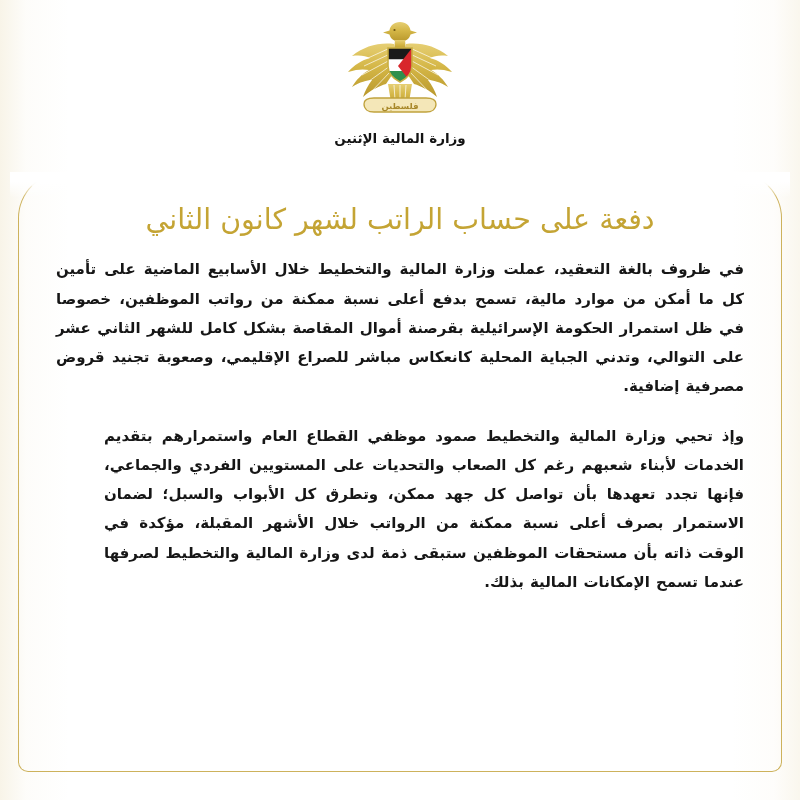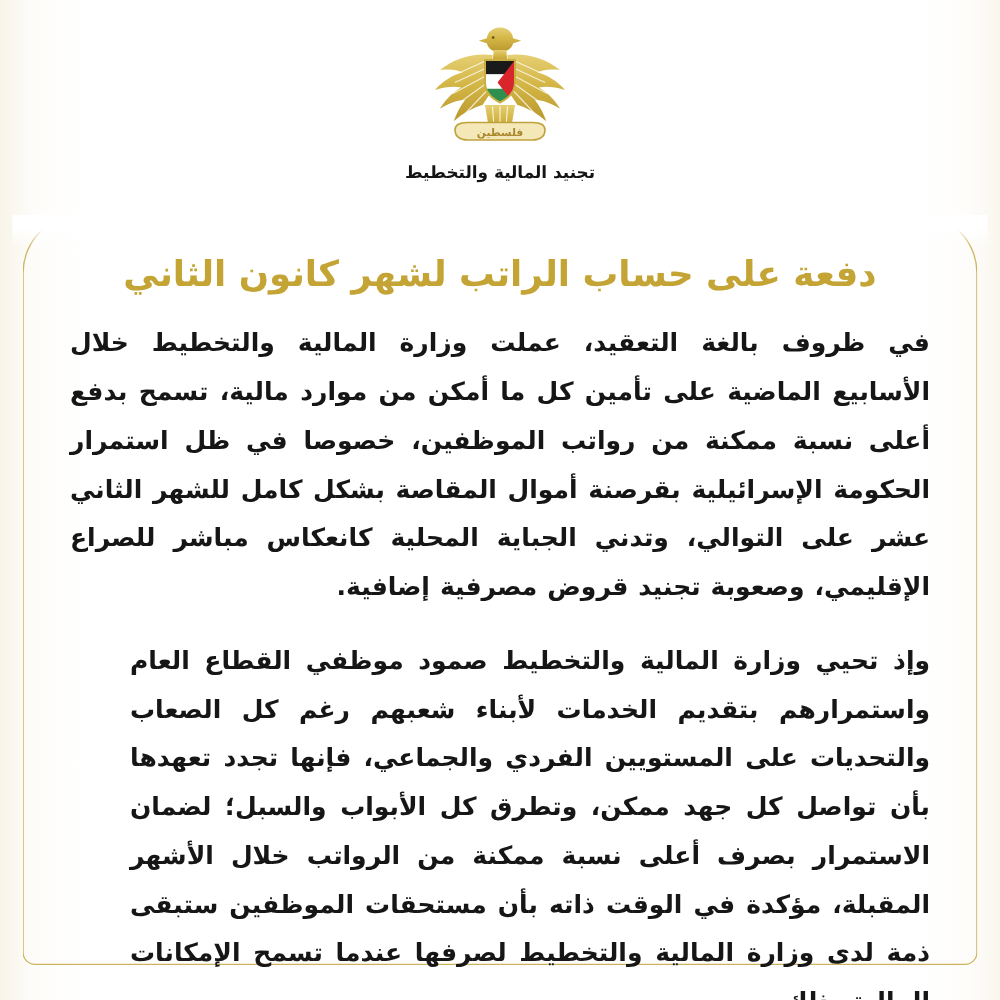--- a/index.html
+++ b/index.html
@@ -85,31 +85,31 @@
     left: 18px;
     width: 764px;
     height: 600px;
     box-sizing: border-box;
     padding: 26px 38px 18px 38px;
   }
 
   .title {
     color: #c4a434;
     font-size: 28.5px;
-    font-weight: bold;
+    font-weight: normal;
     line-height: 1.52;
     text-align: center;
     margin: 0 0 14px 0;
     padding: 0 14px;
     letter-spacing: 0;
   }
 
   .body-text {
     color: #161616;
-    font-size: 20px;
+    font-size: 15px;
     font-weight: bold;
     line-height: 1.95;
     text-align: justify;
     text-align-last: right;
     margin: 0 0 20px 0;
     letter-spacing: 0;
     word-spacing: 1px;
   }
   .body-text:last-child {
     margin-bottom: 0;
@@ -181,21 +181,21 @@
       <path d="M50 30 L 74 30 L 74 48 C 74 56 68 61 62 64 C 56 61 50 56 50 48 Z" fill="none" stroke="#c9ae41" stroke-width="1.6"></path>
     </g>
 
     <g>
       <path d="M26 86 C 26 82 30 80 36 80 L 88 80 C 94 80 98 82 98 86
                C 98 91 94 94 88 94 L 36 94 C 30 94 26 91 26 86 Z" fill="#f4e7b8" stroke="#c0a23c" stroke-width="1.3"></path>
       <text x="62" y="91" text-anchor="middle" font-size="8.5" font-weight="bold" fill="#a8882a" font-family="DejaVu Sans, sans-serif">فلسطين</text>
     </g>
   </svg>
 
-  <div class="ministry-name">تجنيد المالية والتخطيط</div>
+  <div class="ministry-name">وزارة المالية الإثنين</div>
 </div>
 
 <div class="frame"></div>
 <div class="frame-top-fade"></div>
 
 <div class="content">
 
   <h1 class="title">
     <span>دفعة على حساب الراتب لشهر كانون الثاني</span><br>
   </h1>

